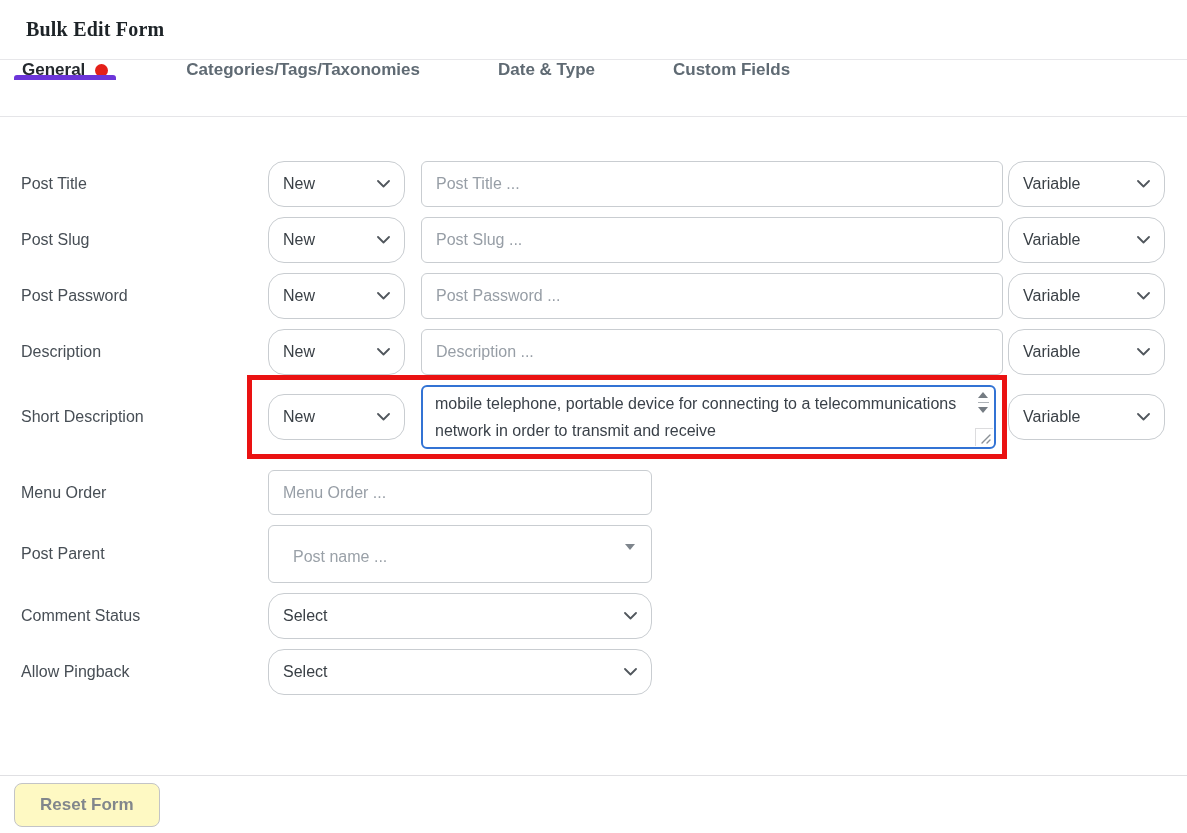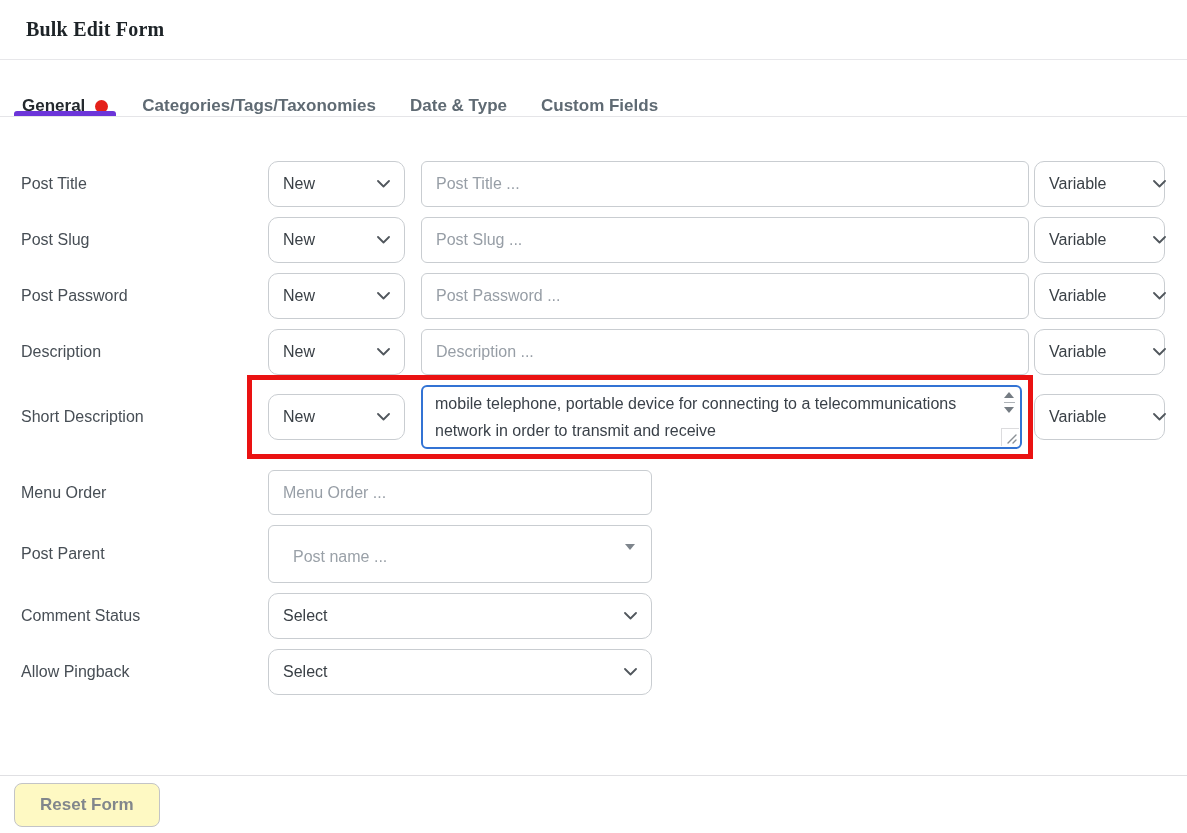--- a/index.html
+++ b/index.html
@@ -28,24 +28,25 @@
     font-size: 20px;
     font-weight: 700;
     color: #1d2327;
     letter-spacing: .2px;
     font-family: Liberation Serif, serif;
   }
 
   
   .tabs {
     display: flex;
-    align-items: flex-end;
+    align-items: flex-start;
     height: 57px;
     border-bottom: 1px solid #e5e5e8;
     padding-left: 14px;
+    gap: 44px;
   }
   .tab {
     display: flex;
     align-items: center;
     padding: 0 8px;
     margin-right: 18px;
     position: relative;
     font-size: 17px;
     font-weight: 600;
     color: #5f6a73;
@@ -77,33 +78,33 @@
   }
   .row-label {
     width: 247px;
     flex: 0 0 247px;
     font-size: 16px;
     color: #474e55;
   }
   .sel {
     height: 46px;
     border: 1px solid #c9cdd1;
-    border-radius: 10px;
+    border-radius: 16px;
     background: #fff;
     display: flex;
     align-items: center;
     justify-content: space-between;
     padding: 0 14px;
     font-size: 16px;
     color: #3a4046;
     cursor: pointer;
     flex: none;
   }
   .mode-sel  { width: 137px; margin-right: 16px; }
-  .var-sel   { width: 131px; gap: 38px; }
+  .var-sel   { width: 157px; gap: 38px; }
   .wide-sel  { width: 384px; }
   .chev { flex: none; margin-left: 8px; display: block; }
   .text-input {
     flex: 1 1 auto;
     height: 46px;
     border: 1px solid #c9cdd1;
     border-radius: 6px;
     padding: 0 14px;
     font-size: 16px;
     font-family: inherit;

